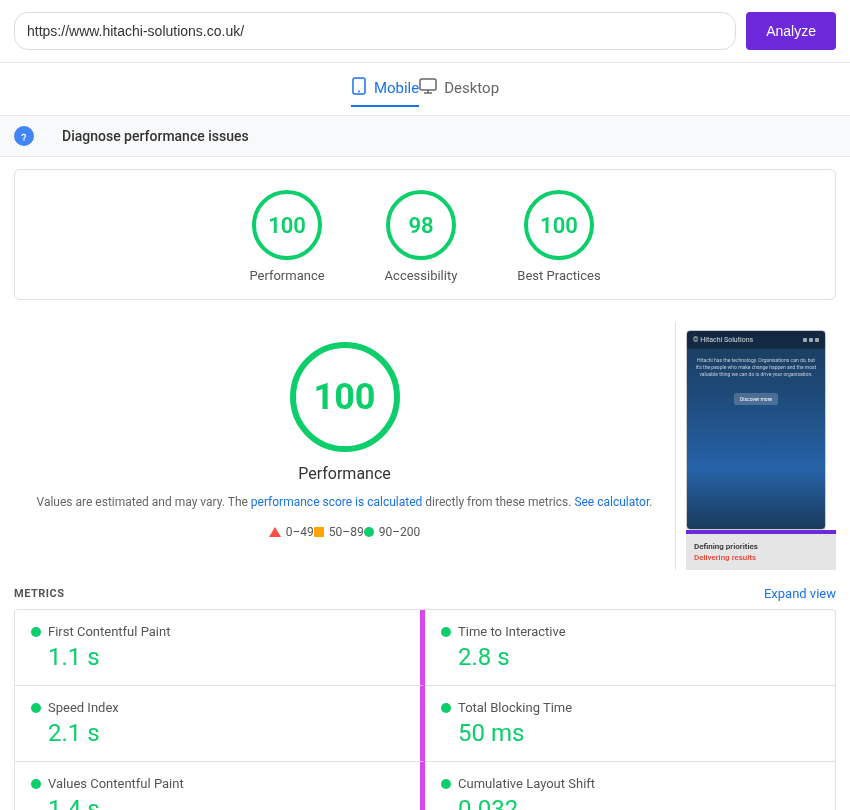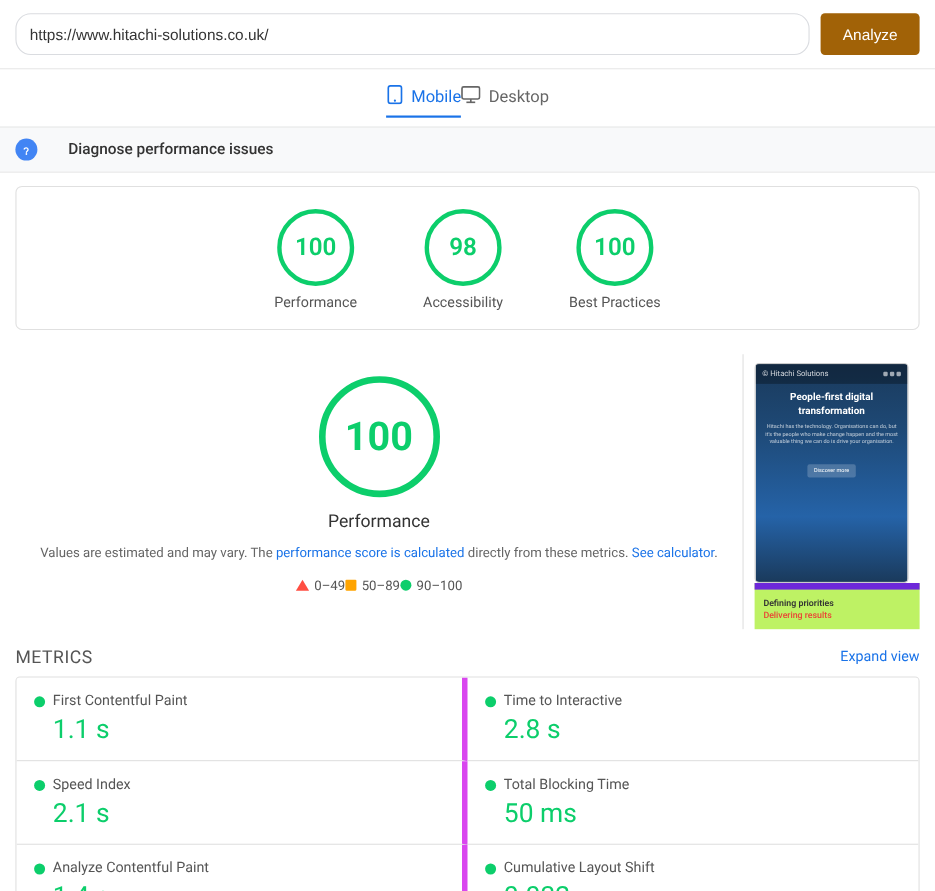--- a/index.html
+++ b/index.html
@@ -27,21 +27,21 @@
       border: 1px solid #dadce0;
       border-radius: 14px;
       padding: 0 12px;
       font-size: 14px;
       color: #333;
       outline: none;
     }
     .analyze-btn {
       height: 38px;
       padding: 0 20px;
-      background: #a16207;
+      background: #6d28d9;
       color: #fff;
       border: none;
       border-radius: 4px;
       font-size: 14px;
       font-weight: 500;
       cursor: pointer;
       white-space: nowrap;
     }
 
     
@@ -266,22 +266,22 @@
     .screen-btn {
       display: inline-block;
       background: rgba(255,255,255,0.2);
       color: #fff;
       font-size: 5px;
       padding: 3px 6px;
       border-radius: 2px;
     }
     .screenshot-footer {
       padding: 8px;
-      background: #bef264;
-      border-top: 6px solid #6d28d9;
+      background: #e5e5e5;
+      border-top: 4px solid #6d28d9;
     }
     .footer-title {
       font-size: 8px;
       font-weight: 600;
       color: #333;
       margin-bottom: 2px;
     }
     .footer-sub {
       font-size: 8px;
       color: #ea4335;
@@ -289,22 +289,22 @@
     }
 
     
     .metrics-header {
       display: flex;
       justify-content: space-between;
       align-items: center;
       padding: 16px 14px 8px;
     }
     .metrics-title {
-      font-size: 16px;
-      font-weight: 400;
+      font-size: 11px;
+      font-weight: 700;
       color: #555;
       letter-spacing: 0.5px;
     }
     .expand-view {
       font-size: 13px;
       color: #1a73e8;
       cursor: pointer;
     }
 
     .metrics-grid {
@@ -429,37 +429,36 @@
       <div class="legend-item">
         <div class="legend-triangle"></div>
         <span>0–49</span>
       </div>
       <div class="legend-item">
         <div class="legend-square"></div>
         <span>50–89</span>
       </div>
       <div class="legend-item">
         <div class="legend-dot" style="background:#0cce6b;"></div>
-        <span>90–100</span>
+        <span>90–200</span>
       </div>
     </div>
   </div>
 
   <div class="screenshot-panel">
     <div class="screenshot-mock">
       <div class="screenshot-header">
         <span class="screen-logo">© Hitachi Solutions</span>
         <div class="screen-dots">
           <div class="screen-dot"></div>
           <div class="screen-dot"></div>
           <div class="screen-dot"></div>
         </div>
       </div>
       <div class="screenshot-content">
-        <div class="screen-title">People-first digital transformation</div>
         <div class="screen-text">Hitachi has the technology. Organisations can do, but it's the people who make change happen and the most valuable thing we can do is drive your organisation.</div>
         <div class="screen-btn">Discover more</div>
       </div>
     </div>
     <div class="screenshot-footer">
       <div class="footer-title">Defining priorities</div>
       <div class="footer-sub">Delivering results</div>
     </div>
   </div>
 </div>
@@ -499,21 +498,21 @@
     <div class="metric-name-row">
       <div class="metric-dot"></div>
       <span class="metric-name">Total Blocking Time</span>
     </div>
     <div class="metric-value">50 ms</div>
   </div>
 
   <div class="metric-cell">
     <div class="metric-name-row">
       <div class="metric-dot"></div>
-      <span class="metric-name">Analyze Contentful Paint</span>
+      <span class="metric-name">Values Contentful Paint</span>
     </div>
     <div class="metric-value">1.4 s</div>
   </div>
 
   <div class="metric-cell">
     <div class="metric-name-row">
       <div class="metric-dot"></div>
       <span class="metric-name">Cumulative Layout Shift</span>
     </div>
     <div class="metric-value">0.032</div>

